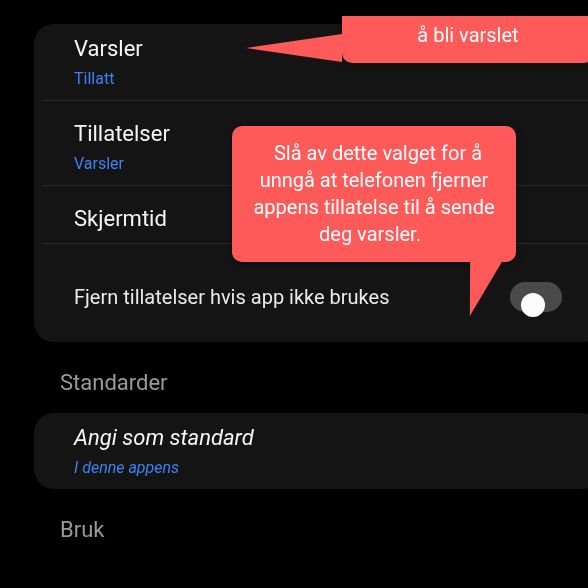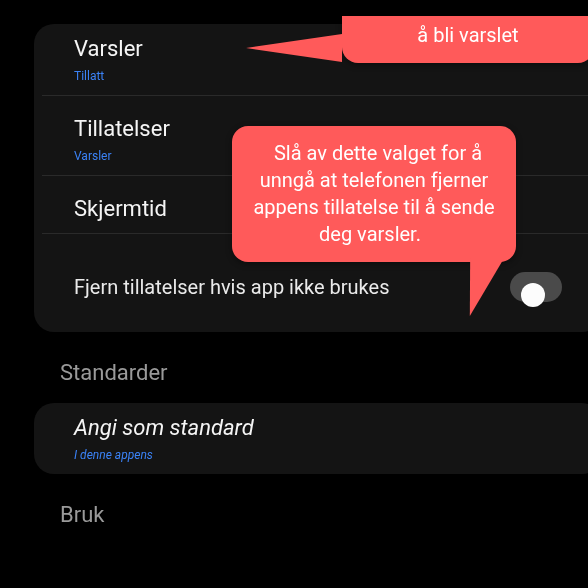--- a/index.html
+++ b/index.html
@@ -14,21 +14,21 @@
     background: #141414;
     border-radius: 20px;
     margin: 0 10px;
   }
   .item {
     padding: 4px 24px;
     border-bottom: 1px solid #2a2a2a;
   }
   .item:last-child { border-bottom: none; font-style: italic; }
   .item-title { font-size: 22px; color: #f5f5f5; font-weight: 400; }
-  .item-sub { font-size: 12px; color: #3b82f6; margin-top: 4px; }
+  .item-sub { font-size: 16px; color: #3b82f6; margin-top: 4px; }
   .toggle-row {
     display: flex; align-items: center; 
     padding: 22px 24px;
   }
   .toggle-label { font-size: 20px; color: #eaeaea; flex: 1; }
   .toggle {
     width: 52px; height: 30px; border-radius: 999px;
     background: #4a4a4a; position: relative; flex-shrink: 0;
   }
   .toggle-knob {
@@ -37,21 +37,21 @@
   }
   .section-header {
     color: #9a9a9a; font-size: 22px;
     padding: 20px 28px 10px 28px;
   }
   .callout {
     position: absolute;
     background: #ff5a5a;
     color: #fff;
     text-align: center;
-    border-radius: 16px;
+    border-radius: 10px;
     font-size: 20px;
     padding: 14px 18px;
     line-height: 1.35;
     box-shadow: 0 2px 6px rgba(0,0,0,0.4);
     z-index: 20;
   }
   .callout.top {
     top: -24px;
     left: 310px;
     width: 252px;

